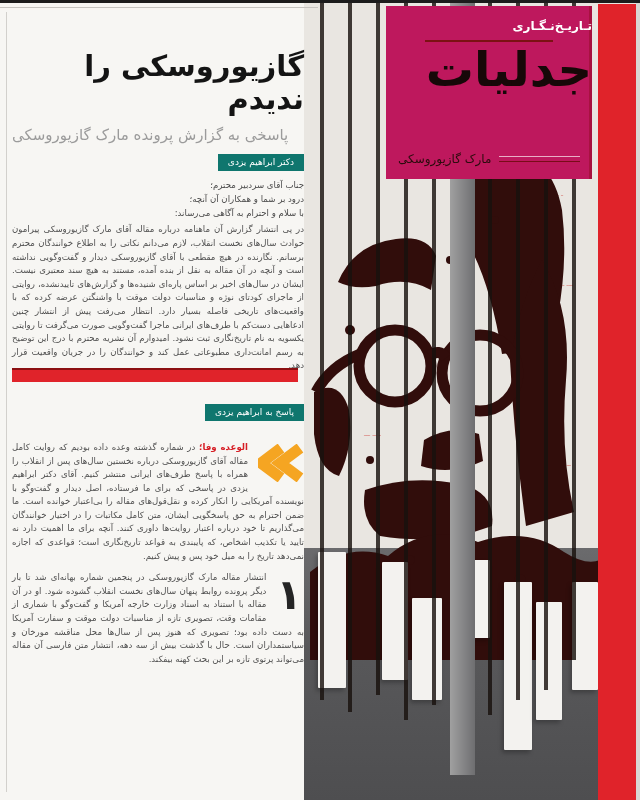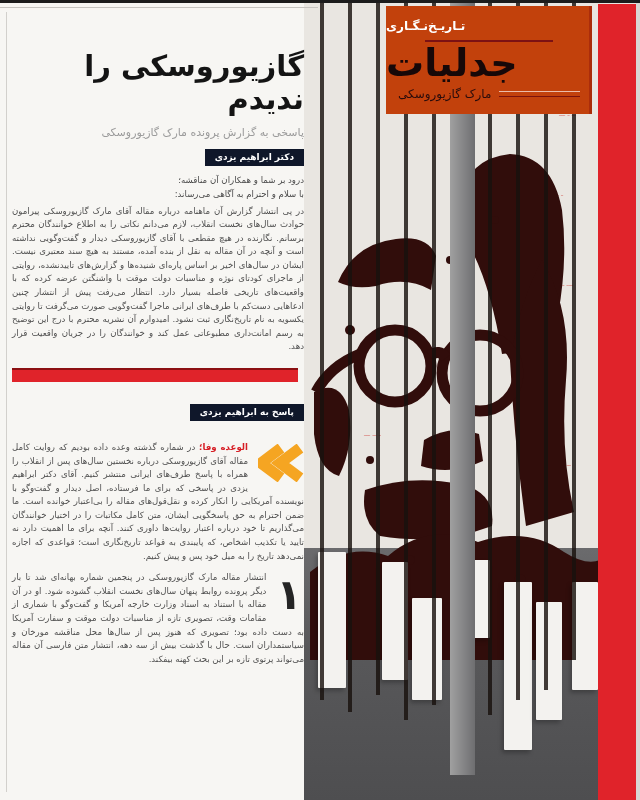--- a/index.html
+++ b/index.html
@@ -16,33 +16,33 @@
   .floor{position:absolute;left:0;top:548px;width:294px;height:252px;background:linear-gradient(180deg,#6b6b6d 0%,#58585a 40%,#4e4e50 100%);}
   .mark{position:absolute;color:rgba(205,40,35,.55);font-size:7px;letter-spacing:1px;filter:blur(.4px);white-space:nowrap;}
   .bar{position:absolute;top:0;width:4px;background:rgba(24,17,14,.82);}
   .thickbar{position:absolute;left:146px;top:0;width:25px;height:775px;background:linear-gradient(90deg,#a0a0a0,#7d7d7f 70%,#6e6e70);}
   .key{position:absolute;background:#f3f2ef;box-shadow:-2px 3px 4px rgba(0,0,0,.25);border-radius:1px;}
   .redband{position:absolute;left:294px;top:4px;width:38px;height:796px;background:#e0232a;}
   .edgestrip{position:absolute;left:332px;top:0;width:4px;height:800px;background:#d9d7d3;}
   .portrait{position:absolute;left:6px;top:140px;}
 
   
-  .masthead{position:absolute;left:386px;top:6px;width:206px;height:108px;background:#c2410c;z-index:9;direction:rtl;text-align:left;box-shadow:inset -3px 0 0 rgba(130,10,12,.35);}
+  .masthead{position:absolute;left:386px;top:6px;width:206px;height:173px;background:#be185d;z-index:9;direction:rtl;text-align:right;box-shadow:inset -3px 0 0 rgba(130,10,12,.35);}
   .kicker{margin-top:13px;color:#ffffff;font-weight:bold;font-size:12px;letter-spacing:2px;}
   .mh-div{width:62%;height:2px;background:#7c1113;margin:7px auto 0;}
-  .mh-title{margin-top:2px;color:#170808;font-weight:bold;font-size:38px;line-height:1.05;}
+  .mh-title{margin-top:2px;color:#170808;font-weight:bold;font-size:48px;line-height:1.05;}
   .mh-caprow{position:absolute;left:12px;right:12px;bottom:13px;display:flex;direction:ltr;align-items:center;}
   .mh-caption{color:#2a0c0c;font-weight:normal;font-size:12px;white-space:nowrap;}
   .mh-caplines{flex:1;height:4px;margin-left:8px;border-top:1px solid rgba(255,255,255,.65);border-bottom:1px solid rgba(110,10,12,.85);}
 
   
   .col{position:absolute;left:12px;top:50px;width:292px;direction:rtl;z-index:4;}
   .headline{font-size:29px;font-weight:bold;color:#141414;text-align:right;line-height:1.15;letter-spacing:-.5px;}
-  .subtitle{margin-top:9px;font-size:11px;color:#9b9b9b;text-align:right;}
-  .badge{display:inline-block;margin-top:10px;background:#0f172a;color:#ffffff;font-size:9px;font-weight:bold;padding:3px 10px 4px;}
+  .subtitle{margin-top:9px;font-size:15px;color:#9b9b9b;text-align:left;}
+  .badge{display:inline-block;margin-top:10px;background:#0f766e;color:#ffffff;font-size:9px;font-weight:normal;padding:3px 10px 4px;}
   .salut div{font-size:8.6px;color:#4a4a4a;line-height:1.62;text-align:right;}
   .salut{margin-top:8px;}
   .body-p{margin:3px 0 0;font-size:8.6px;color:#4f4f4f;line-height:1.58;text-align:justify;}
   .divider-bar{position:absolute;left:12px;top:368px;width:286px;height:12px;background:#e0232a;border-top:2px solid #8c1012;z-index:4;}
   .art2{position:absolute;left:12px;top:394px;width:292px;direction:rtl;z-index:4;}
   .lead{color:#d61d24;font-weight:bold;}
   .quote-mark{float:right;margin:3px 0 4px 10px;}
   .num{float:right;font-size:42px;font-weight:bold;color:#252525;line-height:.95;margin:4px 2px 2px 10px;}
   .item{margin-top:8px;}
 </style>
@@ -133,21 +133,22 @@
       <span class="mh-caption">مارک گازیوروسکی</span>
       <span class="mh-caplines"></span>
     </div>
   </div>
 
   <div class="col">
     <div class="headline">گازیوروسکی را ندیدم</div>
     <div class="subtitle">پاسخی به گزارش پرونده مارک گازیوروسکی</div>
     <div><span class="badge">دکتر ابراهیم یزدی</span></div>
     <div class="salut">
-      <div>درود بر شما و همکاران آن مناقشه؛</div>
+      <div>جناب آقای سردبیر محترم؛</div>
+      <div>درود بر شما و همکاران آن آنچه؛</div>
       <div>با سلام و احترام به آگاهی می‌رساند:</div>
     </div>
     <p class="body-p">در پی انتشار گزارش آن ماهنامه درباره مقاله آقای مارک گازیوروسکی پیرامون حوادث سال‌های نخست انقلاب، لازم می‌دانم نکاتی را به اطلاع خوانندگان محترم برسانم. نگارنده در هیچ مقطعی با آقای گازیوروسکی دیدار و گفت‌وگویی نداشته است و آنچه در آن مقاله به نقل از بنده آمده، مستند به هیچ سند معتبری نیست. ایشان در سال‌های اخیر بر اساس پاره‌ای شنیده‌ها و گزارش‌های تاییدنشده، روایتی از ماجرای کودتای نوژه و مناسبات دولت موقت با واشنگتن عرضه کرده که با واقعیت‌های تاریخی فاصله بسیار دارد. انتظار می‌رفت پیش از انتشار چنین ادعاهایی دست‌کم با طرف‌های ایرانی ماجرا گفت‌وگویی صورت می‌گرفت تا روایتی یکسویه به نام تاریخ‌نگاری ثبت نشود. امیدوارم آن نشریه محترم با درج این توضیح به رسم امانت‌داری مطبوعاتی عمل کند و خوانندگان را در جریان واقعیت قرار دهد.</p>
   </div>
 
   <div class="divider-bar"></div>
 
   <div class="art2">
     <div><span class="badge">پاسخ به ابراهیم یزدی</span></div>
     <p class="body-p" style="margin-top:20px;">

